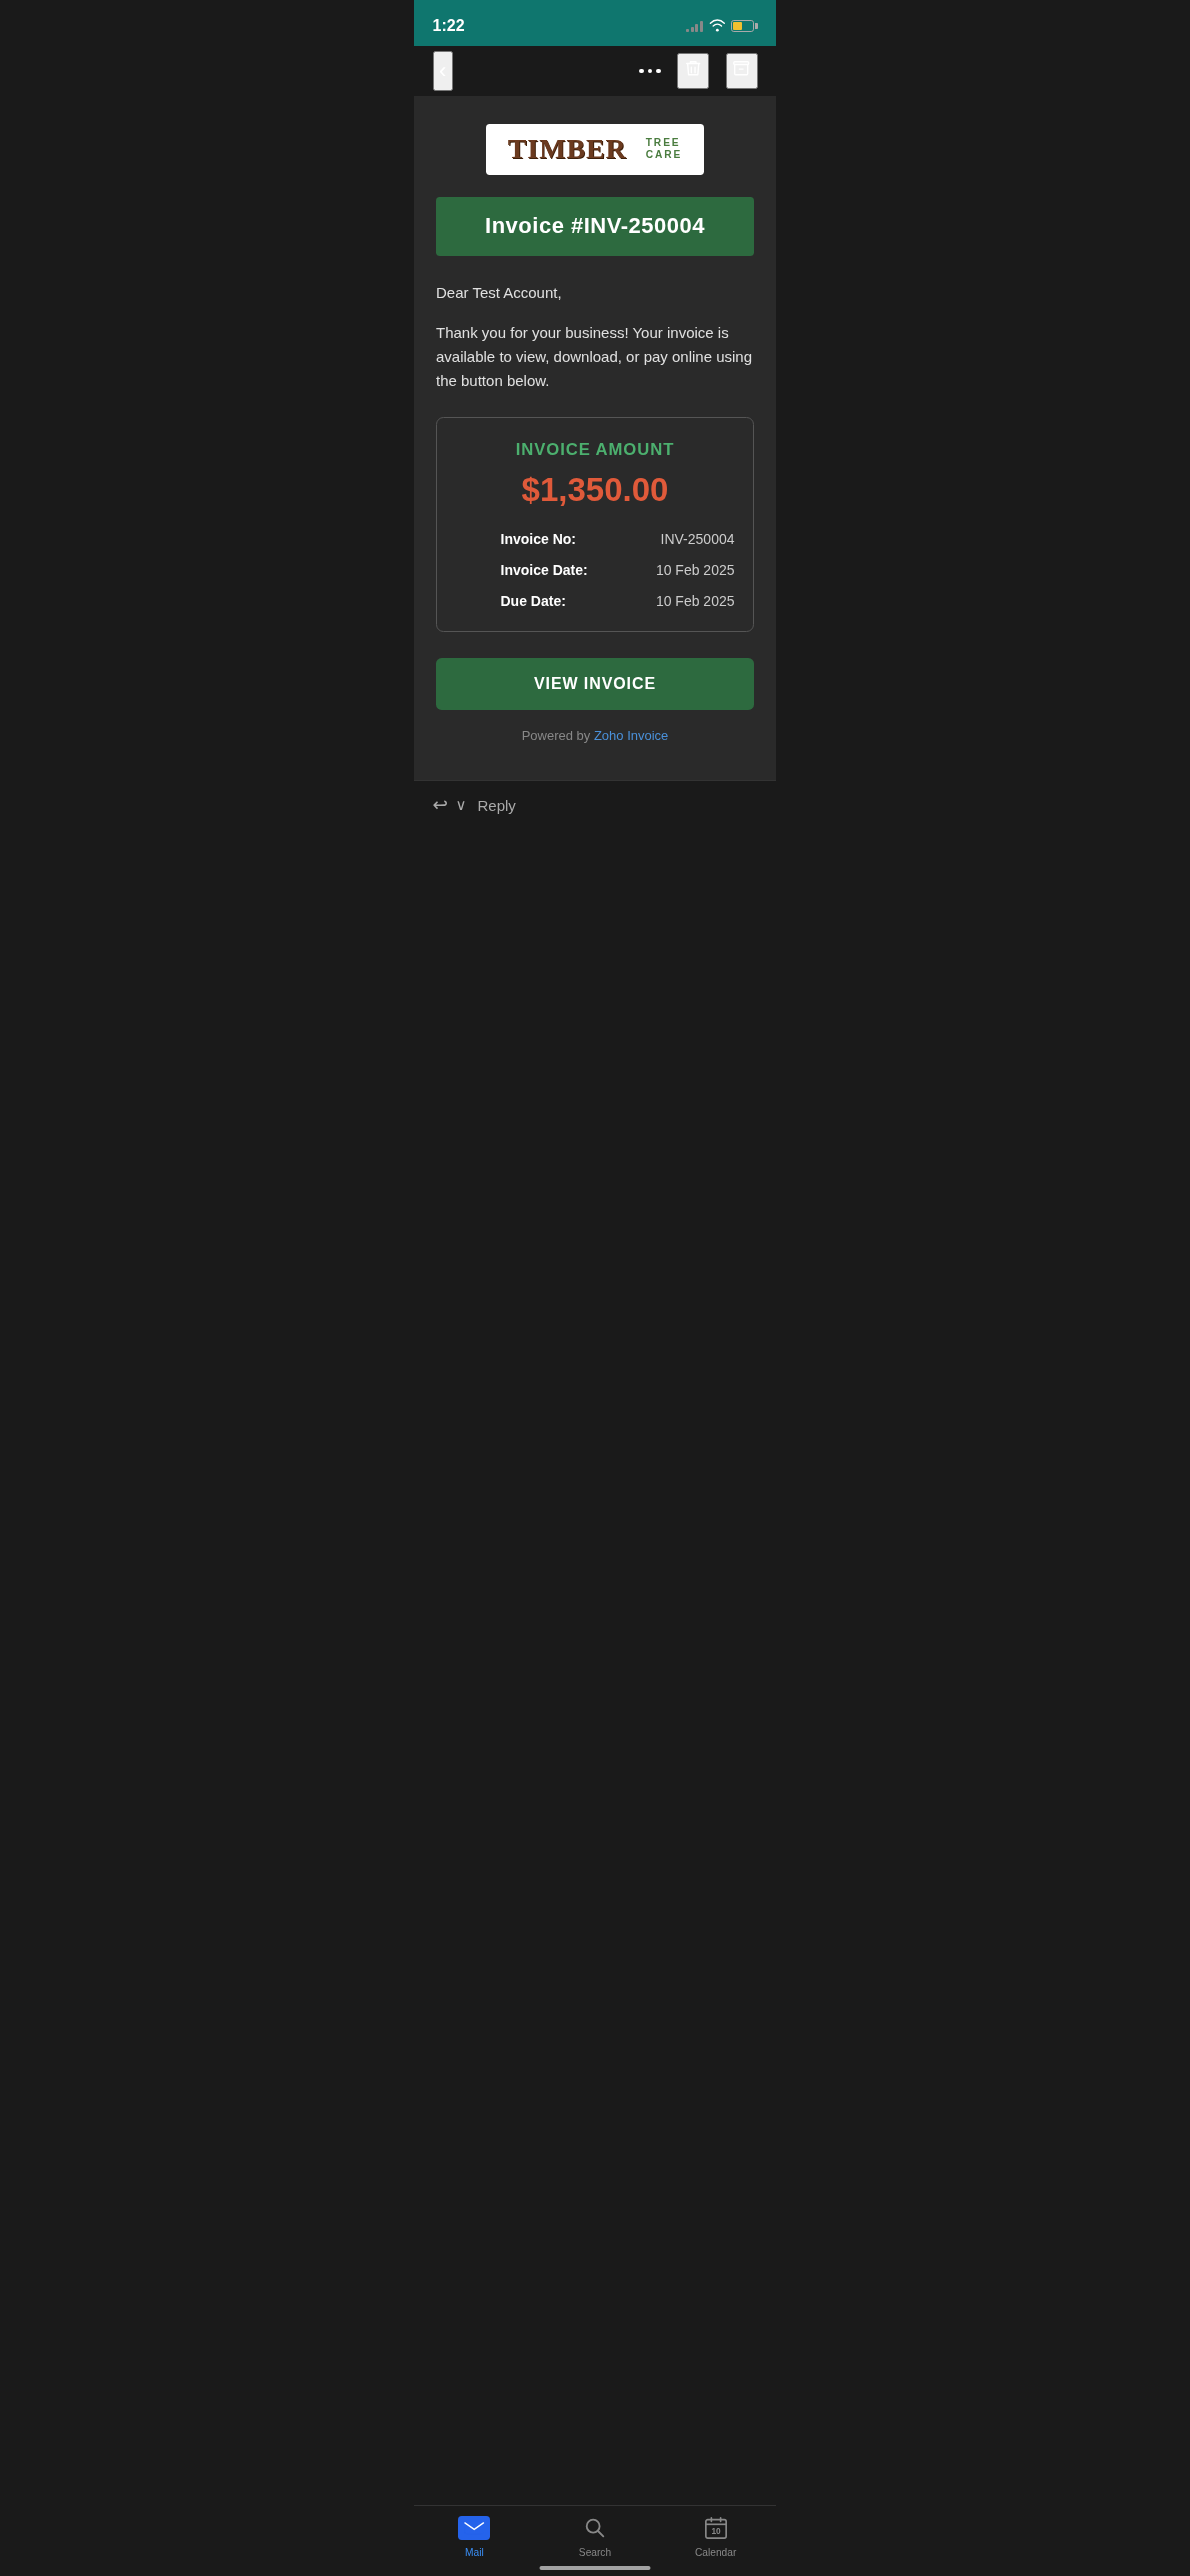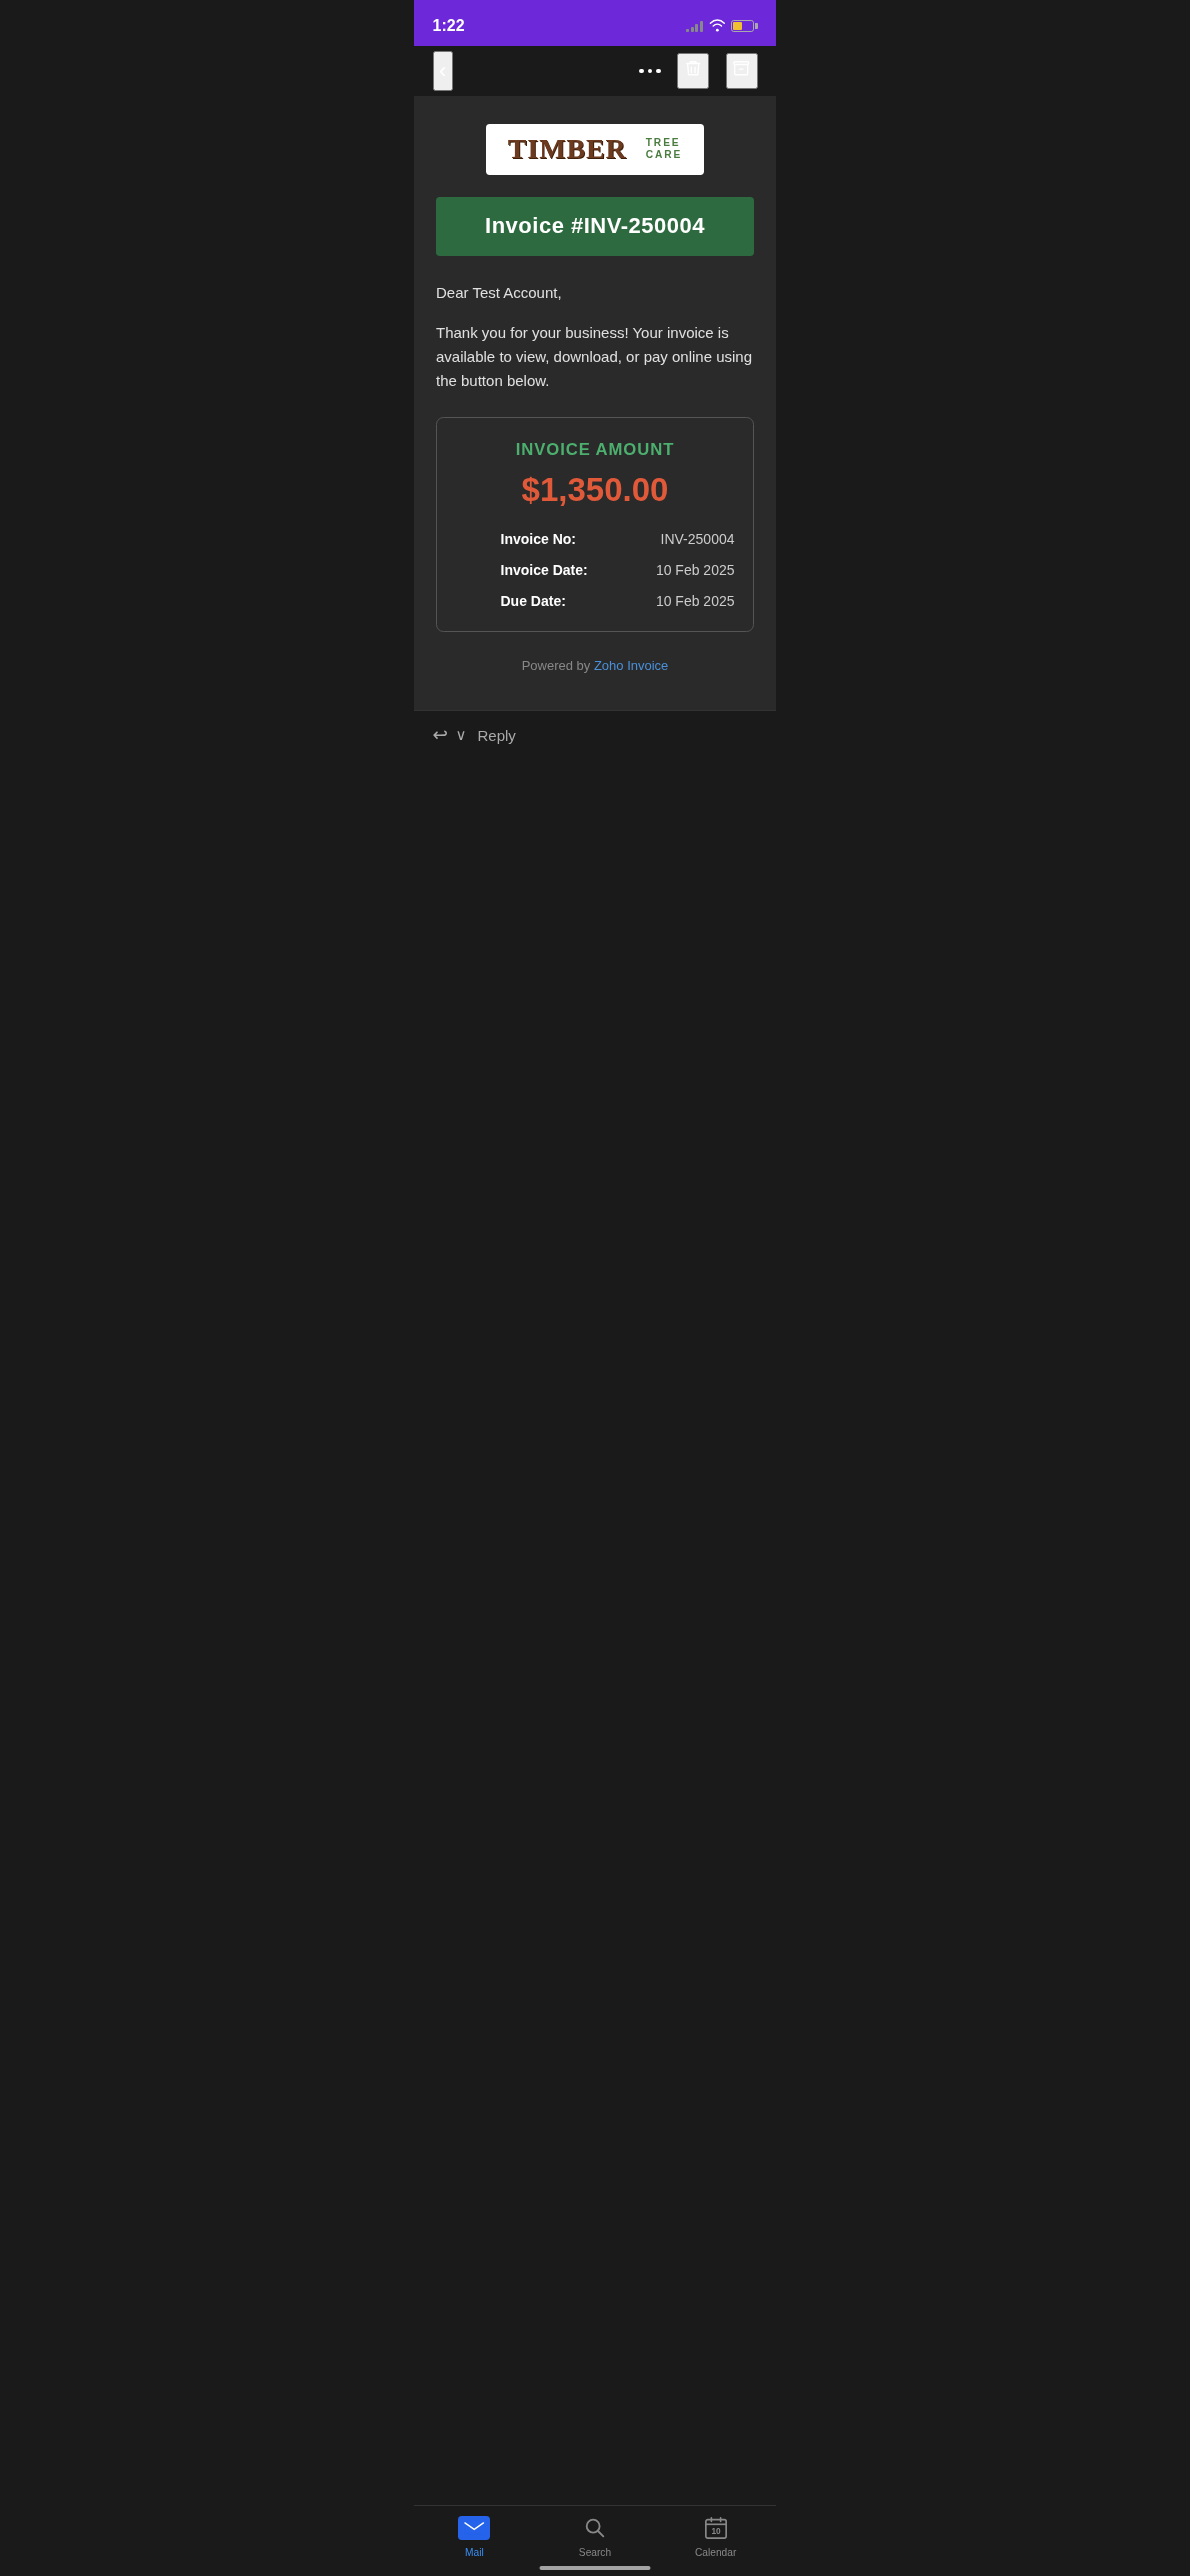--- a/index.html
+++ b/index.html
@@ -11,21 +11,21 @@
       font-family: -apple-system, BlinkMacSystemFont, 'Helvetica Neue', Arial, sans-serif;
       width: 362px;
       margin: 0 auto;
       min-height: 783px;
       position: relative;
       overflow-x: hidden;
     }
 
     
     .status-bar {
-      background: #6d28d9;
+      background: #0f766e;
       display: flex;
       justify-content: space-between;
       align-items: center;
       padding: 13px 18.5px 7.4px;
       height: 46px;
     }
 
     .status-time {
       font-size: 16px;
       font-weight: 600;
@@ -468,20 +468,21 @@
         <span class="invoice-detail-value">10 Feb 2025</span>
       </div>
       <div class="invoice-detail-row">
         <span class="invoice-detail-label">Due Date:</span>
         <span class="invoice-detail-value">10 Feb 2025</span>
       </div>
     </div>
   </div>
 
   
+  <button class="view-invoice-btn">VIEW INVOICE</button>
 
   
   <div class="powered-by">
     <span>Powered by </span><span class="powered-by-link">Zoho Invoice</span>
   </div>
 
 </div>
 
 <div class="reply-bar">
   <span class="reply-icon">↩</span>

